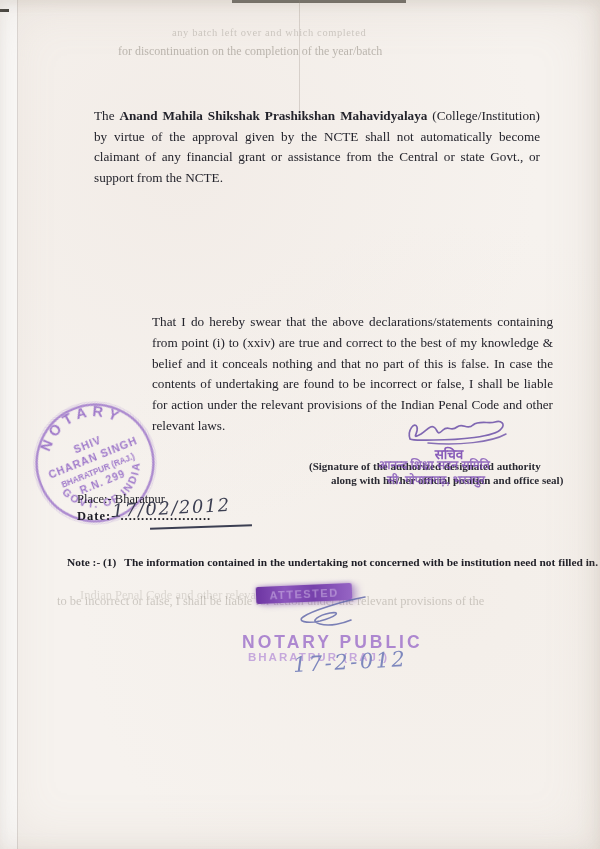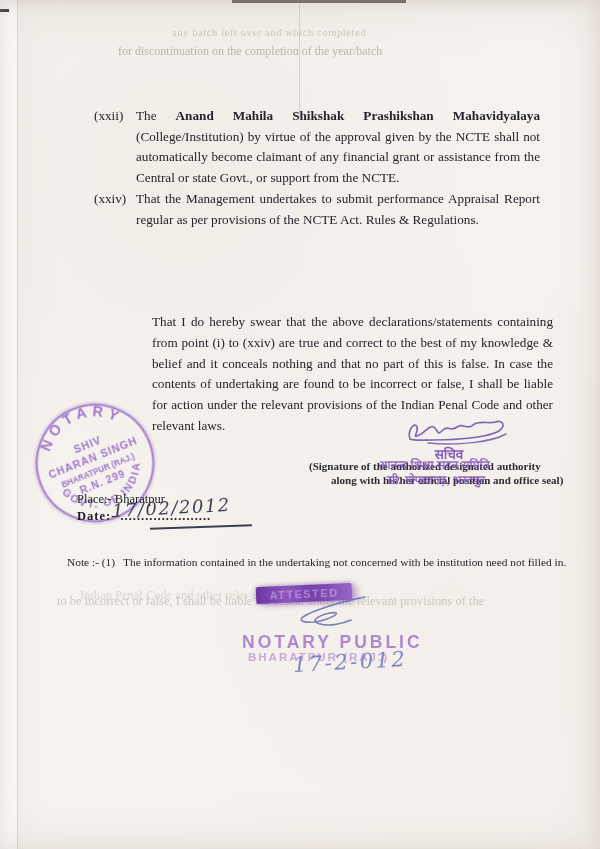--- a/index.html
+++ b/index.html
@@ -46,21 +46,21 @@
   .sig-caption2{left:331px;top:474px;}
 
   .round-stamp{position:absolute;left:27px;top:395px;width:136px;height:136px;transform:rotate(-22deg);opacity:.85;filter:blur(.3px);z-index:3;}
   .round-stamp svg text{font-family:"Liberation Sans",sans-serif;font-weight:bold;fill:#9064c4;}
 
   .place-line{position:absolute;left:77px;top:492px;font-size:12.5px;font-weight:normal;color:#1c1c24;z-index:4;white-space:nowrap;}
   .date-line{position:absolute;left:77px;top:509px;font-size:12.5px;font-weight:bold;color:#1c1c24;z-index:4;white-space:nowrap;letter-spacing:1px;}
   .date-hand{position:absolute;left:112px;top:497px;font-size:18px;font-style:italic;font-family:"DejaVu Serif",serif;color:#3c3f52;transform:rotate(-3deg);letter-spacing:1.5px;z-index:5;white-space:nowrap;}
   .date-underline{position:absolute;left:150px;top:526px;width:102px;height:1.5px;background:#3c3f52;transform:rotate(-2deg);z-index:5;}
 
-  .note{position:absolute;left:67px;top:556px;width:528px;font-size:11.4px;font-weight:normal;color:#1e1e26;white-space:nowrap;}
+  .note{position:absolute;left:67px;top:556px;width:528px;font-size:11.4px;font-weight:bold;color:#1e1e26;white-space:nowrap;}
   .note .gap{display:inline-block;width:8px;}
 
   .attested{position:absolute;left:256px;top:585px;width:96px;height:17px;
     background:linear-gradient(90deg,#6d35a2,#8b55bc 30%,#7640ab 60%,#9665c4);
     transform:rotate(-2.5deg);border-radius:2px;filter:blur(.5px);
     display:flex;align-items:center;justify-content:center;z-index:2;
     box-shadow:0 0 5px rgba(120,70,170,.55), 6px 2px 6px rgba(130,85,175,.35);}
   .attested span{font-family:"Liberation Sans",sans-serif;font-size:11px;font-weight:bold;letter-spacing:1.5px;color:rgba(235,222,248,.42);}
 
   .pen-flourish{position:absolute;left:291px;top:592px;width:80px;height:38px;z-index:3;}
@@ -77,26 +77,21 @@
   <div class="left-strip"></div>
   <div class="top-bar"></div>
   <div class="corner-mark"></div>
   <div class="crease"></div>
 
   <div class="ghost ghost-top1">any batch left over and which completed</div>
   <div class="ghost ghost-top2">for discontinuation on the completion of the year/batch</div>
 
   <div class="declarations">
     <div class="decl-item">
-      <div class="decl-num">(xxii)</div>
       <div class="decl-text"><span>The </span><span class="college">Anand Mahila Shikshak Prashikshan Mahavidyalaya</span><span> (College/Institution) by virtue of the approval given by the NCTE shall not automatically become claimant of any financial grant or assistance from the Central or state Govt., or support from the NCTE.</span></div>
-    </div>
-    <div class="decl-item">
-      <div class="decl-num">(xxiv)</div>
-      <div class="decl-text">That the Management undertakes to submit performance Appraisal Report regular as per provisions of the NCTE Act. Rules &amp; Regulations.</div>
     </div>
   </div>
 
   <div class="oath">That I do hereby swear that the above declarations/statements containing from point (i) to (xxiv) are true and correct to the best of my knowledge &amp; belief and it conceals nothing and that no part of this is false. In case the contents of undertaking are found to be incorrect or false, I shall be liable for action under the relevant provisions of the Indian Penal Code and other relevant laws.</div>
 
   <svg class="sig-flourish" viewBox="0 0 112 40">
     <path d="M10,27 C7,18 15,9 17,15 C19,21 10,28 21,22 C27,18 31,12 35,16 C38,19 37,24 43,18 C48,13 51,20 57,15 C63,10 67,19 73,13 C79,8 89,12 95,10 C101,8 106,12 101,17 C95,25 58,28 34,28 C24,28 14,29 10,27" fill="none" stroke="#6b4fa8" stroke-width="1.7" opacity=".85" stroke-linecap="round"></path>
     <path d="M28,31 C58,34 92,30 106,22" fill="none" stroke="#6b4fa8" stroke-width="1.5" opacity=".8" stroke-linecap="round"></path>
   </svg>
 

